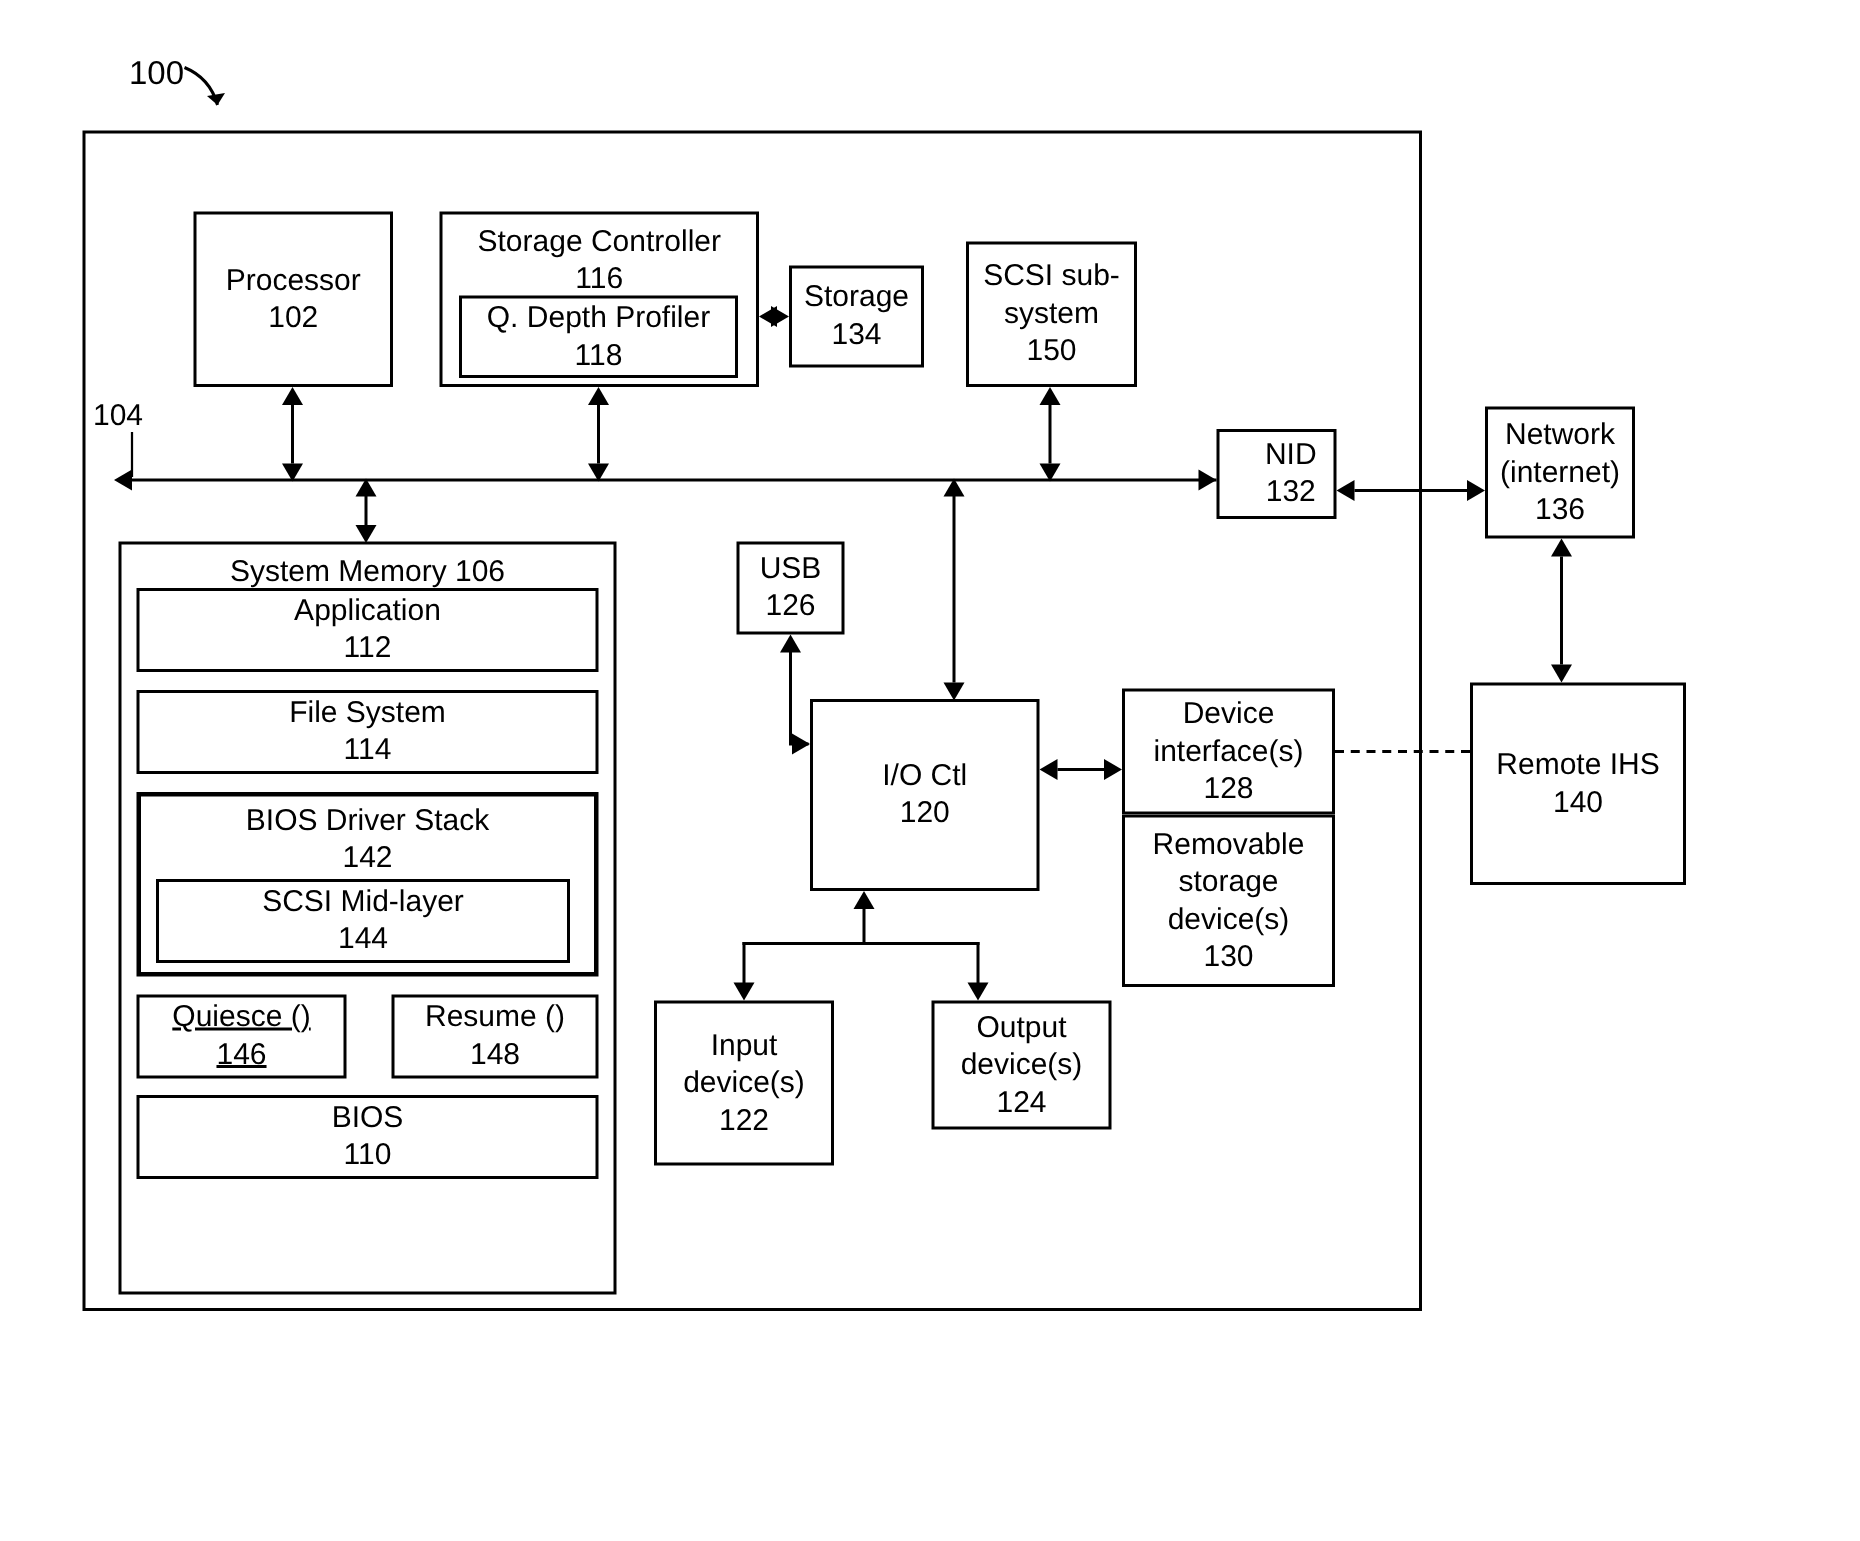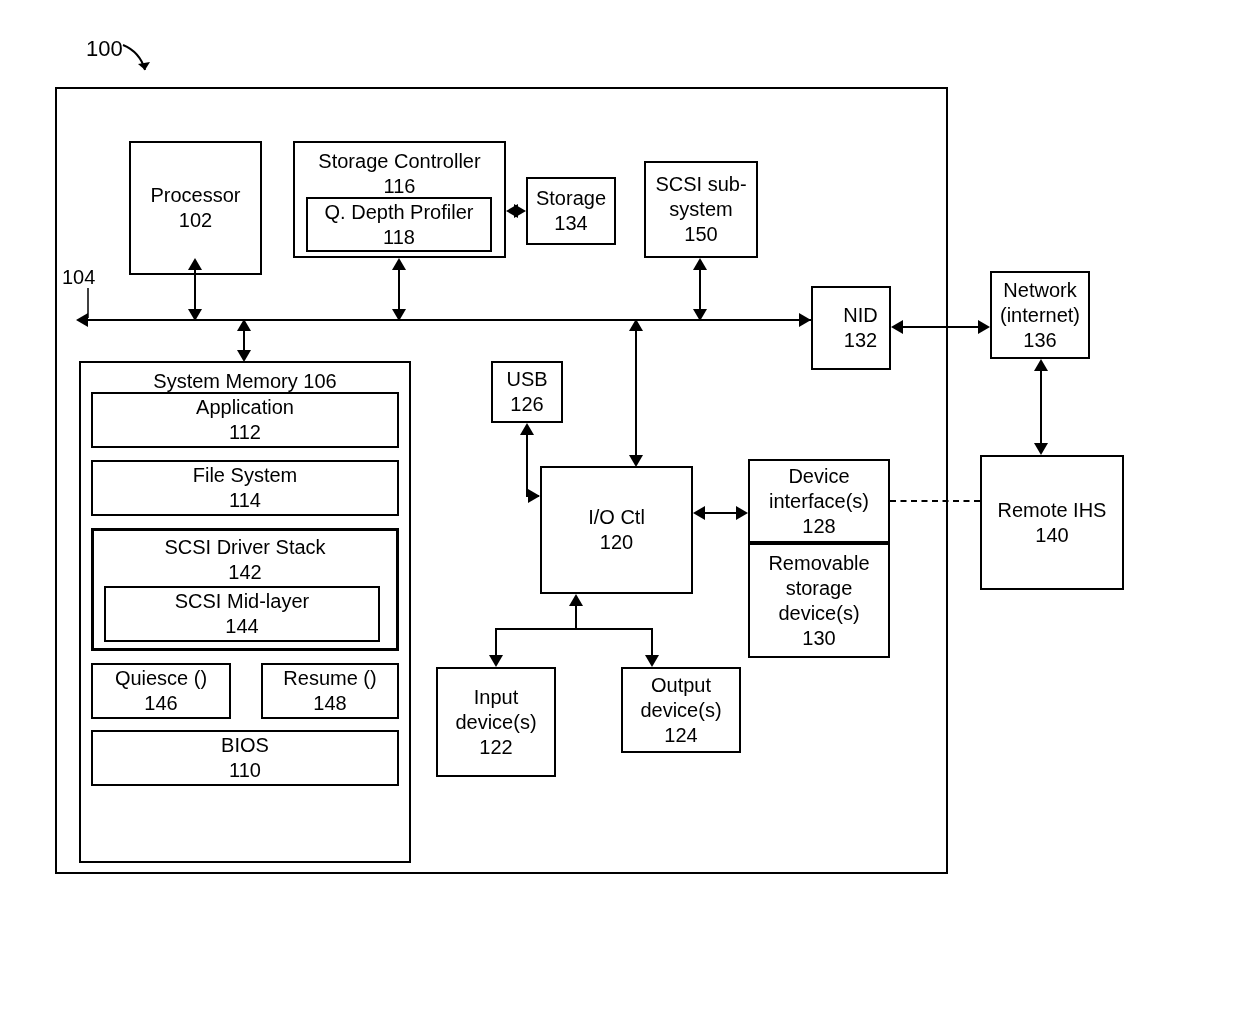--- a/index.html
+++ b/index.html
@@ -87,21 +87,21 @@
 <div class="canvas">
 
   <div class="free-label" style="left:86px; top:36px; font-size:22px;">100</div>
   <svg class="curved-arrow" style="left:120px; top:42px;" width="40" height="40">
     <path d="M 3 3 Q 20 10 25 28" stroke="#000" stroke-width="2" fill="none"></path>
     <polygon points="25,28 18,22 30,20" fill="#000"></polygon>
   </svg>
 
   <div class="box" style="left:55px; top:87px; width:893px; height:787px; border-width:2px; align-items:stretch; justify-content:flex-start;"></div>
 
-  <div class="box" style="left:129px; top:141px; width:133px; height:134px;">
+  <div class="box" style="left:129px; top:141px; width:133px; height:117px;">
     <span class="label">Processor</span>
     <span class="label">102</span>
   </div>
 
   <div class="box" style="left:293px; top:141px; width:213px; height:117px; justify-content:flex-start; padding-top:6px;">
     <span class="label">Storage Controller</span>
     <span class="label">116</span>
   </div>
 
   <div class="box" style="left:306px; top:197px; width:186px; height:55px;">
@@ -112,21 +112,21 @@
   <div class="box" style="left:526px; top:177px; width:90px; height:68px;">
     <span class="label">Storage</span>
     <span class="label">134</span>
   </div>
 
   <div class="box" style="left:644px; top:161px; width:114px; height:97px;">
     <span class="label">SCSI sub-system</span>
     <span class="label">150</span>
   </div>
 
-  <div class="box" style="left:811px; top:286px; width:80px; height:84px;padding-left:19px;">
+  <div class="box" style="left:811px; top:286px; width:80px; height:60px;padding-left:19px;">
     <span class="label">NID</span>
     <span class="label">132</span>
   </div>
 
   <div class="box" style="left:990px; top:271px; width:100px; height:88px;">
     <span class="label">Network (internet)</span>
     <span class="label">136</span>
   </div>
 
   <div class="box" style="left:980px; top:455px; width:144px; height:135px;">
@@ -152,30 +152,30 @@
     <span class="label">Application</span>
     <span class="label">112</span>
   </div>
 
   <div class="box" style="left:91px; top:460px; width:308px; height:56px;">
     <span class="label">File System</span>
     <span class="label">114</span>
   </div>
 
   <div class="box thick" style="left:91px; top:528px; width:308px; height:123px; justify-content:flex-start; padding-top:4px;">
-    <span class="label">SCSI Driver Stack</span>
+    <span class="label">BIOS Driver Stack</span>
     <span class="label">142</span>
   </div>
 
   <div class="box" style="left:104px; top:586px; width:276px; height:56px;">
     <span class="label">SCSI Mid-layer</span>
     <span class="label">144</span>
   </div>
 
-  <div class="box" style="left:91px; top:663px; width:140px; height:56px;">
+  <div class="box" style="left:91px; top:663px; width:140px; height:56px;text-decoration:underline;">
     <span class="label">Quiesce ()</span>
     <span class="label">146</span>
   </div>
 
   <div class="box" style="left:261px; top:663px; width:138px; height:56px;">
     <span class="label">Resume ()</span>
     <span class="label">148</span>
   </div>
 
   <div class="box" style="left:91px; top:730px; width:308px; height:56px;">

